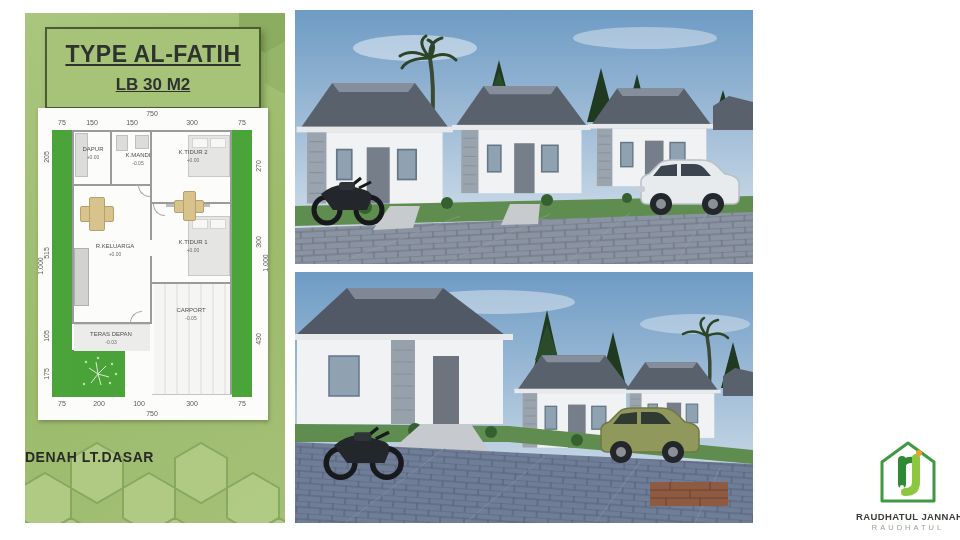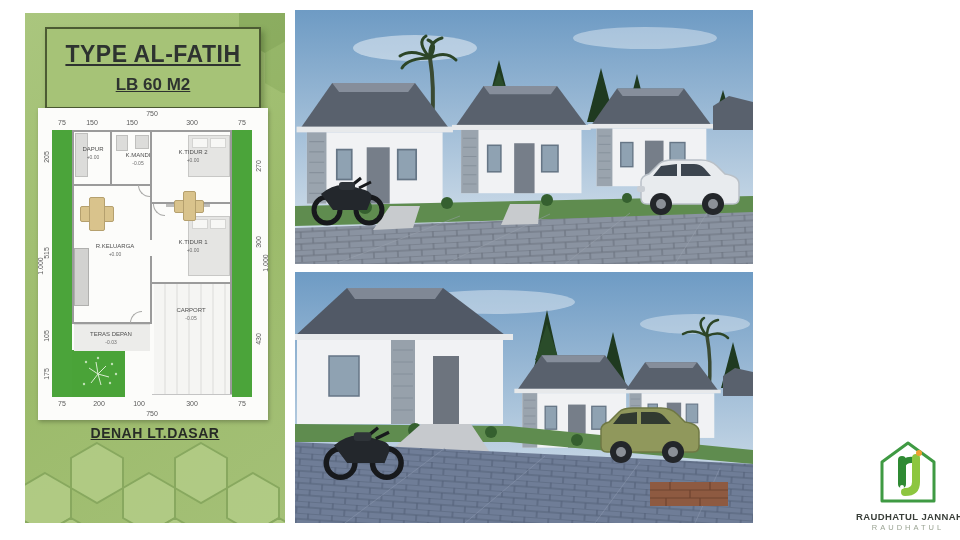--- a/index.html
+++ b/index.html
@@ -12,22 +12,22 @@
   .hex-svg{position:absolute;left:0;bottom:0;}
   .hex-top{position:absolute;right:0;top:0;}
 
   .title-box{position:absolute;left:20px;top:14px;width:212px;height:78px;
              background:#a6c377;border:2px solid #4c5b33;
              box-shadow:3px 4px 6px rgba(40,60,20,.35);
              display:flex;flex-direction:column;align-items:center;justify-content:center;gap:7px;}
   .title{font-size:23px;font-weight:bold;text-decoration:underline;color:#2e3330;letter-spacing:.5px;white-space:nowrap;}
   .subtitle{font-size:17px;font-weight:bold;text-decoration:underline;color:#2e3330;}
 
-  .caption{position:absolute;left:0;top:412px;width:100%;text-align:center;
-           font-size:14px;font-weight:bold;text-decoration:underline;color:#272b26;letter-spacing:.5px;}
+  .caption{position:absolute;left:0;top:436px;width:100%;
+           font-size:14px;font-weight:bold;color:#272b26;letter-spacing:.5px;}
 
   
   .plan-card{position:absolute;left:13px;top:95px;width:230px;height:312px;
              background:#fcfcfa;box-shadow:1px 2px 4px rgba(0,0,0,.25);}
   .dim{position:absolute;font-size:7px;color:#5a5a5a;transform:translate(-50%,-50%);white-space:nowrap;}
   .dim.v{transform:translate(-50%,-50%) rotate(-90deg);}
   .strip{position:absolute;background:#4ba43a;}
   .garden{position:absolute;left:34px;top:242px;width:53px;height:47px;background:#4aa338;}
   .w{position:absolute;background:#9b9b9b;}
   .wl{position:absolute;background:#c4c4c4;}
@@ -78,21 +78,21 @@
         <polygon points="176,50 202,65 202,95 176,110 150,95 150,65"></polygon>
         <polygon points="228,80 254,95 254,125 228,140 202,125 202,95"></polygon>
         <polygon points="46,125 72,140 72,170 46,185 20,170 20,140"></polygon>
         <polygon points="150,125 176,140 176,170 150,185 124,170 124,140"></polygon>
         <polygon points="254,125 280,140 280,170 254,185 228,170 228,140"></polygon>
       </g>
     </svg>
 
     <div class="title-box">
       <div class="title">TYPE AL-FATIH</div>
-      <div class="subtitle">LB 60 M2</div>
+      <div class="subtitle">LB 30 M2</div>
     </div>
 
     <div class="plan-card">
 
       <span class="dim" style="left:114px;top:5px">750</span>
       <span class="dim" style="left:24px;top:14px">75</span>
       <span class="dim" style="left:54px;top:14px">150</span>
       <span class="dim" style="left:94px;top:14px">150</span>
       <span class="dim" style="left:154px;top:14px">300</span>
       <span class="dim" style="left:204px;top:14px">75</span>

